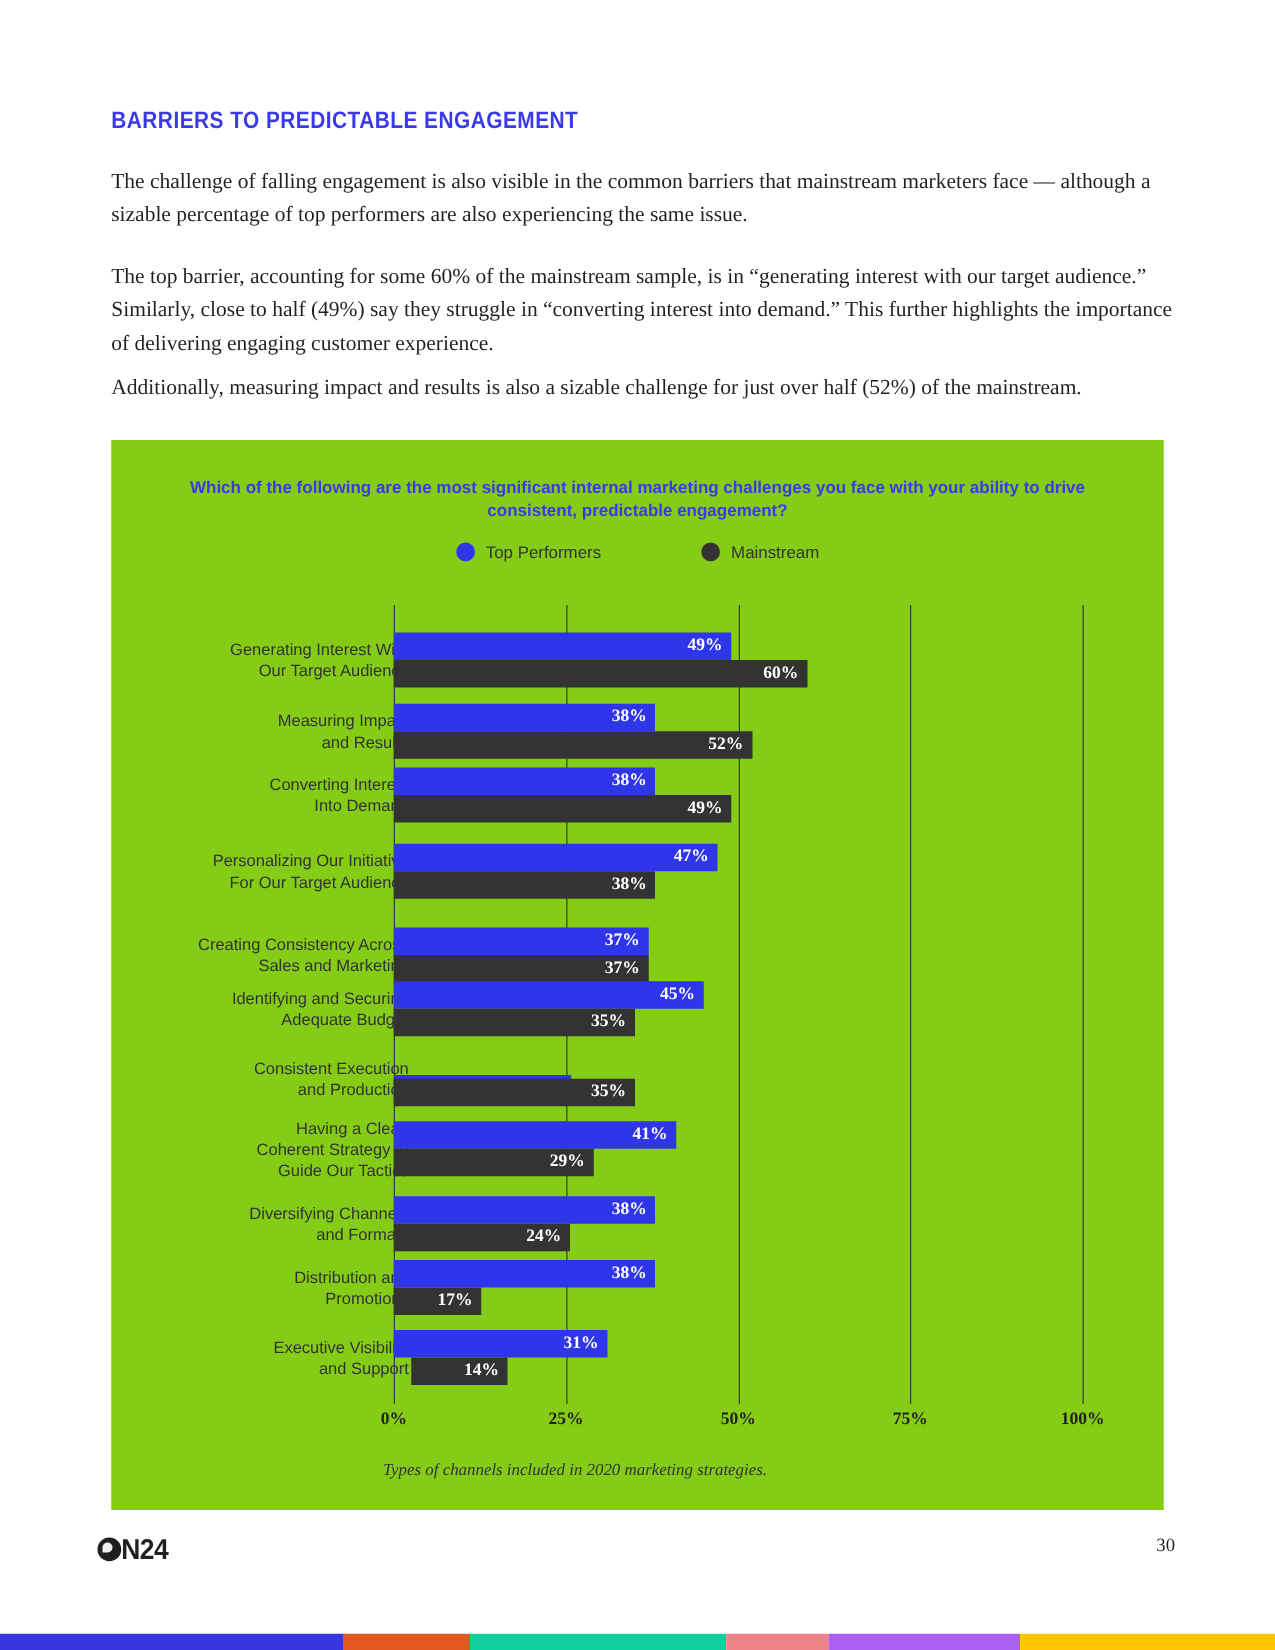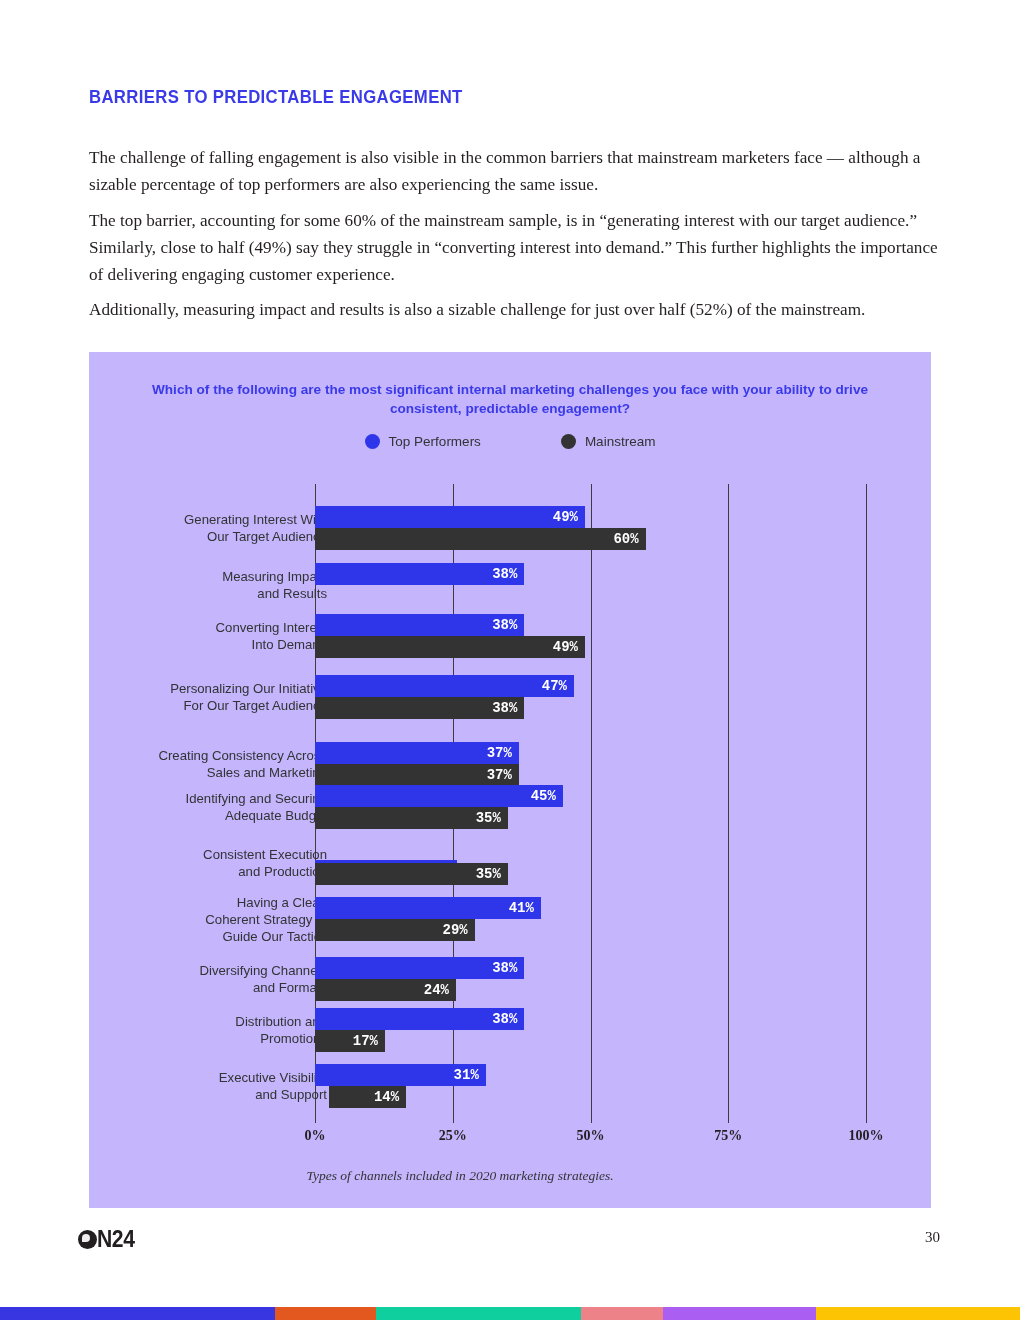--- a/index.html
+++ b/index.html
@@ -32,32 +32,32 @@
   }
   .body-copy {
     position: absolute;
     left: 89px;
     width: 856px;
     font-family: "Liberation Serif", serif;
     font-size: 17.2px;
     line-height: 27px;
     color: #231f20;
   }
-  #para-1 { top: 144px; }
+  #para-1 { top: 131px; }
   #para-2 { top: 207px; }
   #para-3 { top: 296px; }
 
   
   .chart-panel {
     position: absolute;
     left: 89px;
     top: 352px;
     width: 842px;
     height: 856px;
-    background: #c4b5fd;
+    background: #84cc16;
   }
   .chart-title {
     position: absolute;
     left: 50px;
     top: 28px;
     width: 742px;
     text-align: center;
     font-size: 13.6px;
     font-weight: 700;
     line-height: 19px;
@@ -126,21 +126,21 @@
   .bar {
     position: absolute;
     height: 22px;
     display: flex;
     align-items: center;
     justify-content: flex-end;
     box-sizing: border-box;
     padding-right: 7px;
   }
   .bar-value {
-    font-family: Liberation Mono, monospace;
+    font-family: Liberation Serif, serif;
     font-size: 14px;
     font-weight: 700;
     color: #ffffff;
     white-space: nowrap;
   }
   .footnote {
     position: absolute;
     top: 816px;
     left: 0;
     width: 742px;
@@ -250,20 +250,23 @@
       <div class="bar" style="left: 226px; top: 176px; width: 330.6px; background: rgb(51, 51, 51);">
         <span class="bar-value">60%</span>
       </div>
       <div class="cat-label" style="top: 216px;">
         <div>Measuring Impact</div>
         <div>and Results</div>
       </div>
       <div class="bar" style="left: 226px; top: 211px; width: 209.38px; background: rgb(47, 53, 232);">
         <span class="bar-value">38%</span>
       </div>
+      <div class="bar" style="left: 226px; top: 233px; width: 286.52px; background: rgb(51, 51, 51);">
+        <span class="bar-value">52%</span>
+      </div>
       <div class="cat-label" style="top: 267px;">
         <div>Converting Interest</div>
         <div>Into Demand</div>
       </div>
       <div class="bar" style="left: 226px; top: 262px; width: 209.38px; background: rgb(47, 53, 232);">
         <span class="bar-value">38%</span>
       </div>
       <div class="bar" style="left: 226px; top: 284px; width: 269.99px; background: rgb(51, 51, 51);">
         <span class="bar-value">49%</span>
       </div>

